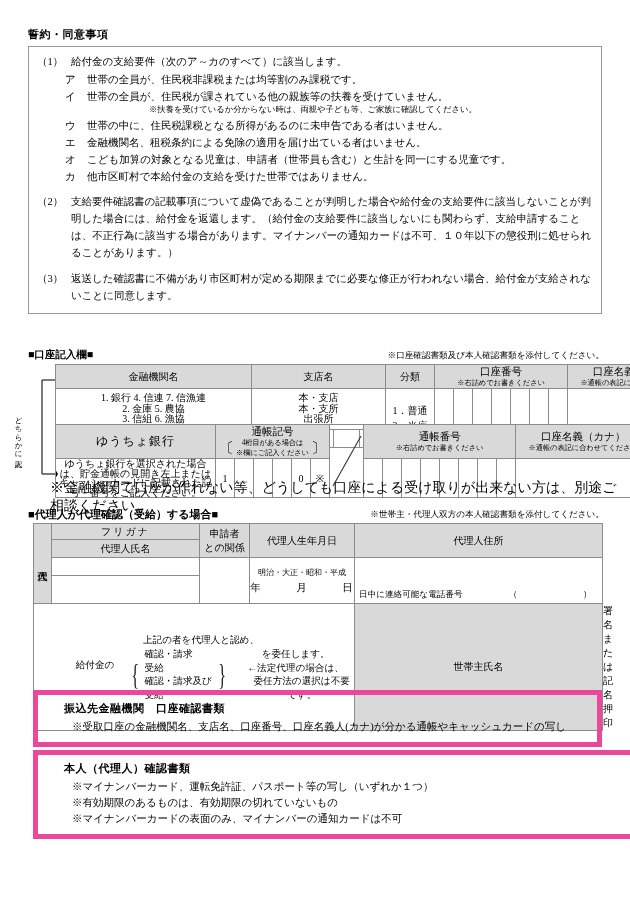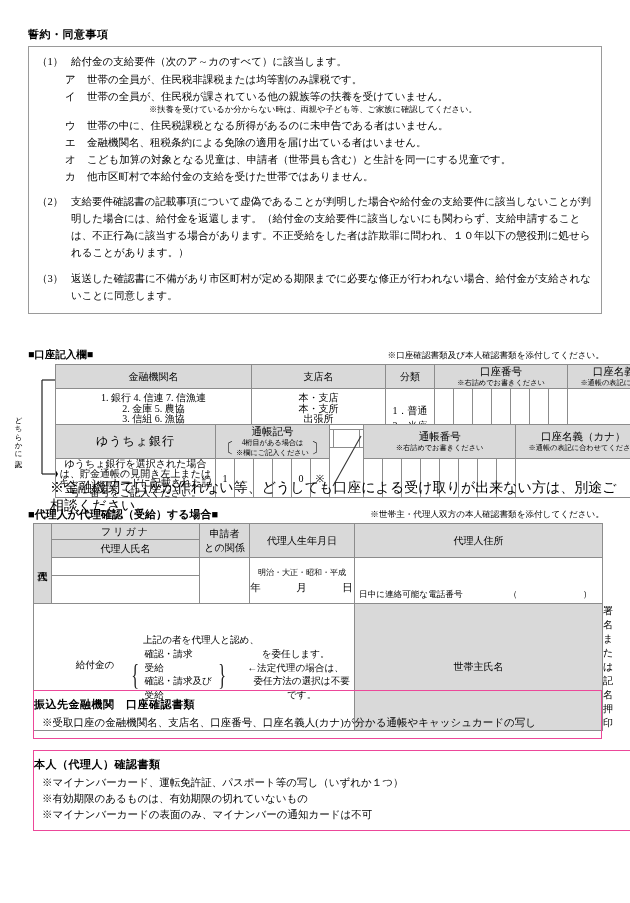--- a/index.html
+++ b/index.html
@@ -243,23 +243,23 @@
   .curly { font-size: 30px; line-height: 30px; transform: scaleX(0.55); color:#222; }
   .opts { font-size: 9.6px; line-height: 13.5px; text-align: left; padding: 0 2px; }
   .deleg-right { font-size: 9.6px; line-height: 13.5px; padding-left: 8px; padding-top: 0px; }
   .sign-label { font-size: 9px; }
   .sign-cell { text-align: left; vertical-align: top; font-size: 9.6px; padding: 3px 0 0 6px; }
 
   
   .docbox {
     position: absolute;
     left: 33px;
-    border: 1px solid #ec4899;
+    border: 5px solid #ec4899;
     box-sizing: border-box;
-    padding: 6px 10px 7px 0;
+    padding: 6px 10px 7px 26px;
   }
   #box-bank { top: 690px; width: 569px; }
   #box-id   { top: 750px; width: 621px; }
   .docbox .t {
     font-size: 11px;
     font-weight: bold;
     margin-bottom: 3px;
     letter-spacing: 0.5px;
   }
   .docbox .l {
@@ -309,21 +309,21 @@
 
     <div class="sub-item">
       <span class="sub-mark">カ</span>
       <span>他市区町村で本給付金の支給を受けた世帯ではありません。</span>
     </div>
 
     <div class="gap"></div>
 
     <div class="oath-item">
       <span class="oath-num">（2）</span>
-      <span class="oath-text">支給要件確認書の記載事項について虚偽であることが判明した場合や給付金の支給要件に該当しないことが判明した場合には、給付金を返還します。（給付金の支給要件に該当しないにも関わらず、支給申請することは、不正行為に該当する場合があります。不正受給をした者は詐欺罪に問われ、１０年以下の懲役刑に処せられることがあります。）</span>
+      <span class="oath-text">支給要件確認書の記載事項について虚偽であることが判明した場合や給付金の支給要件に該当しないことが判明した場合には、給付金を返還します。（給付金の支給要件に該当しないにも関わらず、支給申請することは、不正行為に該当する場合があります。マイナンバーの通知カードは不可、１０年以下の懲役刑に処せられることがあります。）</span>
     </div>
 
     <div class="gap"></div>
 
     <div class="oath-item">
       <span class="oath-num">（3）</span>
       <span class="oath-text">返送した確認書に不備があり市区町村が定める期限までに必要な修正が行われない場合、給付金が支給されないことに同意します。</span>
     </div>
   </div>
 

